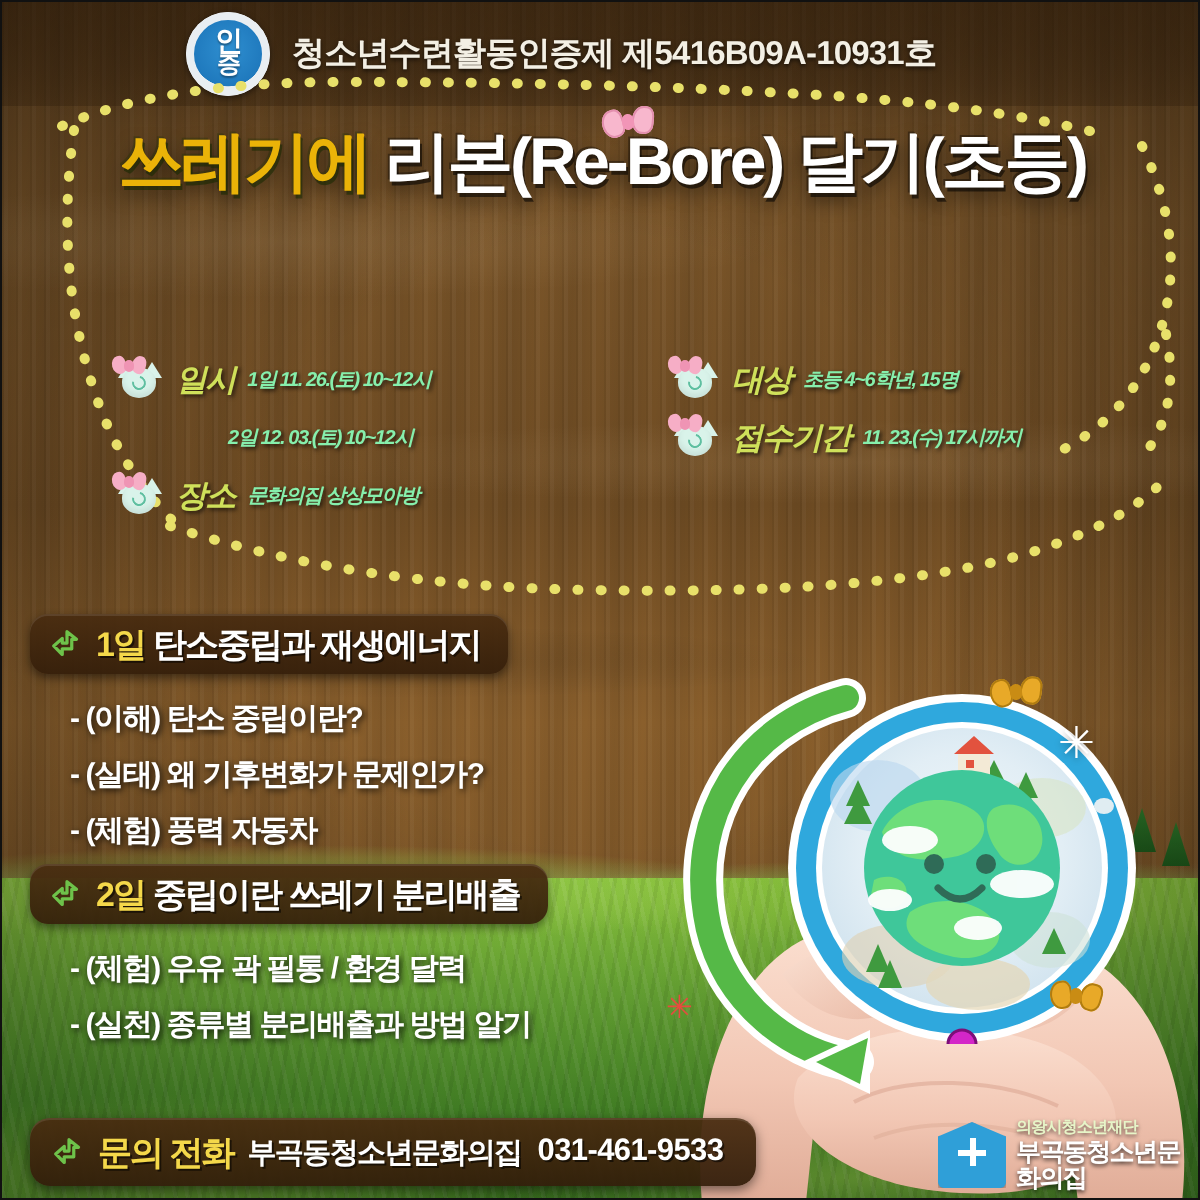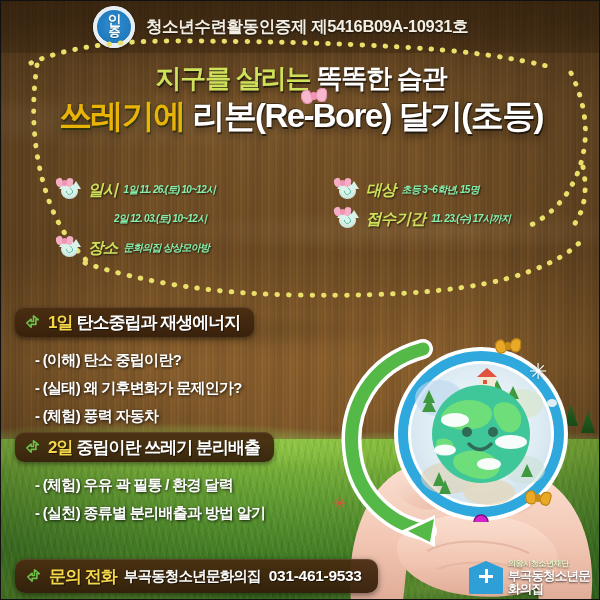--- a/index.html
+++ b/index.html
@@ -426,23 +426,20 @@
       <path d="M36 64 q -10 70 10 130 q 12 38 40 66" fill="none" stroke="#e8e06a" stroke-width="5" stroke-linecap="round" stroke-dasharray="0.5 11"></path>
 
       <path d="M84 262 q 90 30 210 32 q 160 3 230 -22 q 40 -14 58 -34" fill="none" stroke="#e8e06a" stroke-width="5" stroke-linecap="round" stroke-dasharray="0.5 11"></path>
 
       <path d="M570 72 q 24 50 8 96 q -14 40 -52 58" fill="none" stroke="#e8e06a" stroke-width="5" stroke-linecap="round" stroke-dasharray="0.5 11"></path>
       <path d="M582 166 q 8 40 -14 64" fill="none" stroke="#e8e06a" stroke-width="5" stroke-linecap="round" stroke-dasharray="0.5 11"></path>
     </g>
   </svg>
 
   <div class="titles">
-    <div class="t-line2">
-      <span class="grn">지구를 살리는</span><span> 똑똑한 습관</span>
-    </div>
     <div class="t-line3">
       <span class="grn">쓰레기에</span>
       <span>리본(Re-Bore) 달기(초등)</span>
       <span class="bow pink" style="left:300px;top:-6px;transform:rotate(-8deg)">
         <span class="lobe l"></span>
           <span class="lobe r"></span>
           <span class="knot"></span>
       </span>
     </div>
   </div>
@@ -492,21 +489,21 @@
             <span class="ear r"></span>
             <span class="face"></span>
           <span class="eye"></span>
           <span class="ribbon">
               <b class="l"></b>
               <b class="r"></b>
               <i></i>
             </span>
         </span>
         <span class="lbl">대상</span>
-        <span class="val">초등 3~6학년, 15명</span>
+        <span class="val">초등 4~6학년, 15명</span>
       </div>
       <div class="info-row">
         <span class="cat-ico">
           <span class="ear l"></span>
             <span class="ear r"></span>
             <span class="face"></span>
           <span class="eye"></span>
           <span class="ribbon">
               <b class="l"></b>
               <b class="r"></b>

